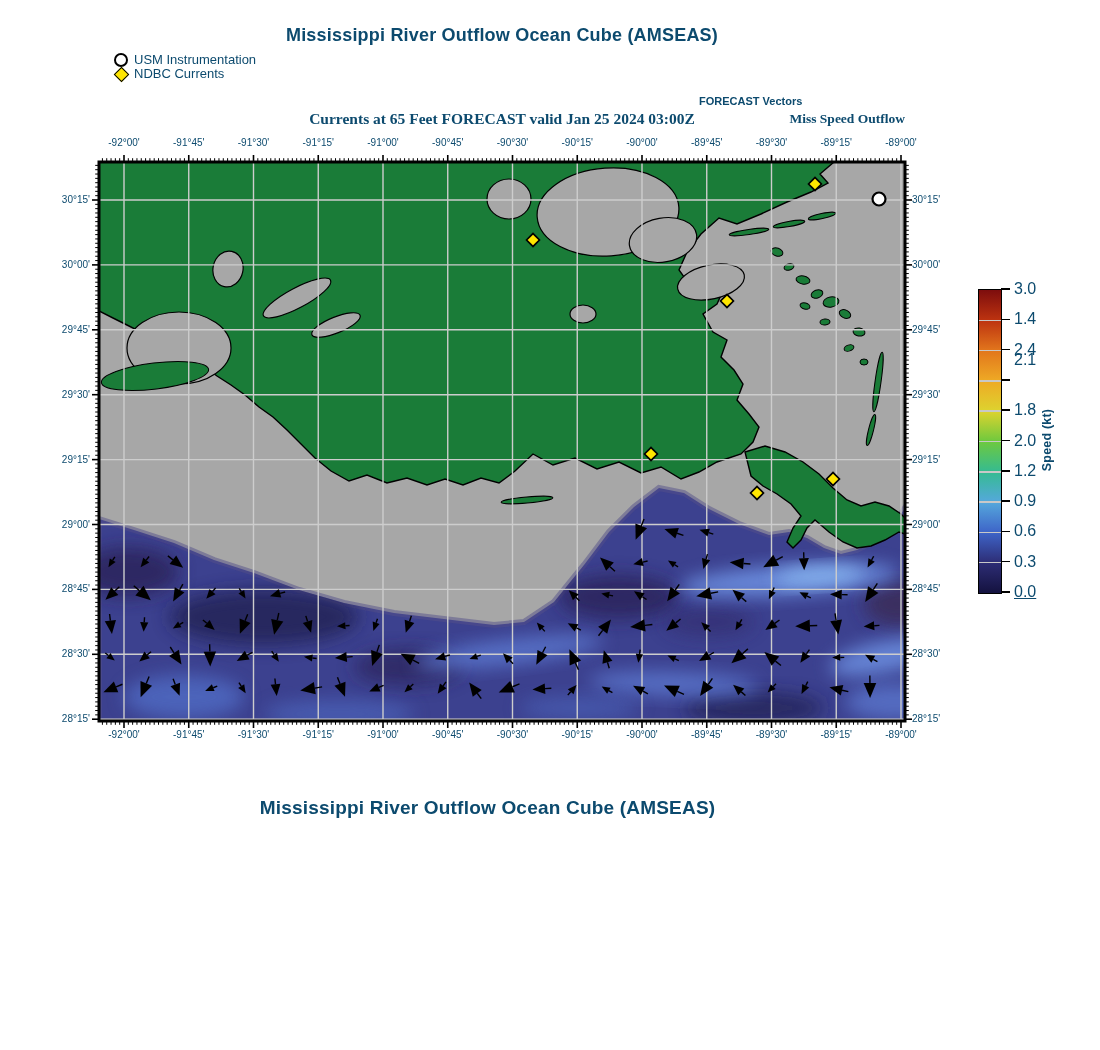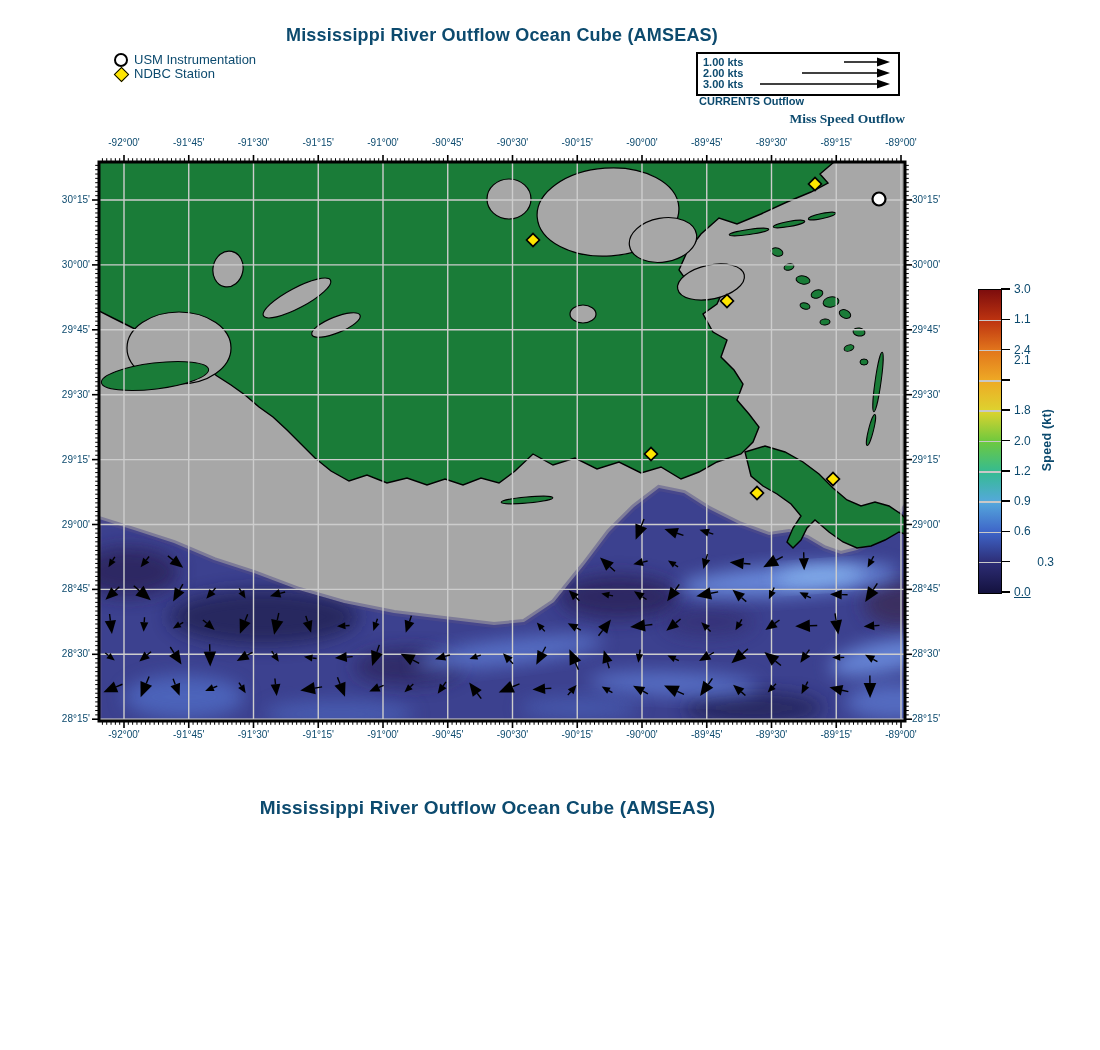--- a/index.html
+++ b/index.html
@@ -13,54 +13,42 @@
   #region-label{left:700px;top:97px;width:205px;font-size:13.5px;font-family:"Liberation Serif",serif;font-weight:bold;text-align:right;}
   .legend-label{font-size:13px;font-weight:normal;line-height:14px;white-space:nowrap;}
   #legend-circle{left:114px;top:39px;width:14px;height:14px;box-sizing:border-box;
      border:2.4px solid #000;border-radius:50%;background:#fff;}
   #legend-diamond{left:115.5px;top:54.5px;width:11px;height:11px;box-sizing:border-box;
      background:#ffe600;border:1.7px solid #000;transform:rotate(45deg);}
   #vecbox{left:696px;top:38px;width:200px;height:40px;border:2px solid #000;background:#fff;}
   .veclabel{font-size:11px;font-weight:bold;line-height:11px;white-space:nowrap;}
   #vec-caption{left:699px;top:81px;font-size:11px;font-weight:bold;}
   .ticklabel{font-size:10px;line-height:14px;white-space:nowrap;}
-  .cb-ticklabel{font-size:12px;line-height:14px;}
+  .cb-ticklabel{font-size:16px;line-height:14px;}
   #colorbar{left:978px;top:275px;width:22px;height:303px;border:1px solid #000;}
   .cb-inner{position:absolute;left:0;width:100%;height:1.5px;background:#c8c8c8;}
   .cb-dash{position:absolute;width:9px;height:1.5px;background:#000;}
   #cb-axis-label{left:998px;top:418px;width:100px;height:16px;text-align:center;
      font-size:12.5px;font-weight:bold;transform:rotate(-90deg);}
 </style>
 </head>
 <body>
 
 <div id="canvas">
 
   <div class="abs title" id="top-title">Mississippi River Outflow Ocean Cube (AMSEAS)</div>
 
   <div class="abs" id="legend-circle"></div>
   <div class="abs legend-label" style="left:134px;top:39px;">USM Instrumentation</div>
   <div class="abs" id="legend-diamond"></div>
-  <div class="abs legend-label" style="left:134px;top:53px;">NDBC Station</div>
+  <div class="abs legend-label" style="left:134px;top:53px;">NDBC Currents</div>
 
-  <div class="abs" id="vecbox">
-    <div class="abs veclabel" style="left:5px;top:3px;">1.00 kts</div>
-    <div class="abs veclabel" style="left:5px;top:14px;">2.00 kts</div>
-    <div class="abs veclabel" style="left:5px;top:25px;">3.00 kts</div>
-    <svg id="vecbox-svg" width="196" height="36" style="position:absolute;left:0;top:0;">
-        <line x1="146" y1="8" x2="182" y2="8" stroke="#000" stroke-width="1.6"></line>
-        <polygon points="192,8 179,3.5 179,12.5" fill="#000"></polygon>
-        <line x1="104" y1="19" x2="182" y2="19" stroke="#000" stroke-width="1.6"></line>
-        <polygon points="192,19 179,14.5 179,23.5" fill="#000"></polygon>
-        <line x1="62" y1="30" x2="182" y2="30" stroke="#000" stroke-width="1.6"></line>
-        <polygon points="192,30 179,25.5 179,34.5" fill="#000"></polygon>
-      </svg>
-  </div>
-  <div class="abs" id="vec-caption">CURRENTS Outflow</div>
+  <div class="abs" id="vec-caption">FORECAST Vectors</div>
 
+  <div class="abs" id="subtitle">Currents at 65 Feet FORECAST valid Jan 25 2024 03:00Z</div>
   <div class="abs" id="region-label">Miss Speed Outflow</div>
 
   <svg id="map-svg" class="abs" style="left:89px;top:138px;" width="828" height="580" viewBox="0 0 828 580">
       <defs>
         <filter id="blur" x="-50%" y="-50%" width="200%" height="200%">
           <feGaussianBlur stdDeviation="9"></feGaussianBlur>
         </filter>
         <clipPath id="oceanClip">
           <path d="M10,367 L45,378 L85,391 L125,408 L165,421 L210,438 L255,451 L305,461 L355,467 L405,473 L435,470 L465,450 L495,413 L520,380 L545,355 L570,336 L595,341 L620,357 L650,372 L680,383 L700,380 L718,386 L735,396 L752,402 L768,398 L784,390 L798,380 L808,368 L816,356 L816,569 L10,569 Z"></path>
         </clipPath>
@@ -1041,32 +1029,32 @@
     <div class="abs ticklabel" style="left: 912px; top: 503.5px; width: 66px; text-align: left;">29°00'</div>
     <div class="abs ticklabel" style="left: 24px; top: 568.4px; width: 66px; text-align: right;">28°45'</div>
     <div class="abs ticklabel" style="left: 912px; top: 568.4px; width: 66px; text-align: left;">28°45'</div>
     <div class="abs ticklabel" style="left: 24px; top: 633.3px; width: 66px; text-align: right;">28°30'</div>
     <div class="abs ticklabel" style="left: 912px; top: 633.3px; width: 66px; text-align: left;">28°30'</div>
     <div class="abs ticklabel" style="left: 24px; top: 698.2px; width: 66px; text-align: right;">28°15'</div>
     <div class="abs ticklabel" style="left: 912px; top: 698.2px; width: 66px; text-align: left;">28°15'</div>
     <div class="abs cb-dash" style="left: 1001px; top: 274.25px;"></div>
     <div class="abs cb-ticklabel" style="left: 1014px; top: 268px; width: 40px;">3.0</div>
     <div class="abs cb-dash" style="left: 1001px; top: 304.55px;"></div>
-    <div class="abs cb-ticklabel" style="left: 1014px; top: 298.3px; width: 40px;">1.1</div>
+    <div class="abs cb-ticklabel" style="left: 1014px; top: 298.3px; width: 40px;">1.4</div>
     <div class="abs cb-dash" style="left: 1001px; top: 334.85px;"></div>
     <div class="abs cb-ticklabel" style="left: 1014px; top: 328.6px; width: 40px;">2.4</div>
     <div class="abs cb-dash" style="left: 1001px; top: 365.15px;"></div>
     <div class="abs cb-ticklabel" style="left: 1014px; top: 339px; width: 40px;">2.1</div>
     <div class="abs cb-dash" style="left: 1001px; top: 395.45px;"></div>
     <div class="abs cb-ticklabel" style="left: 1014px; top: 389.2px; width: 40px;">1.8</div>
     <div class="abs cb-dash" style="left: 1001px; top: 425.75px;"></div>
     <div class="abs cb-ticklabel" style="left: 1014px; top: 419.5px; width: 40px;">2.0</div>
     <div class="abs cb-dash" style="left: 1001px; top: 456.05px;"></div>
     <div class="abs cb-ticklabel" style="left: 1014px; top: 449.8px; width: 40px;">1.2</div>
     <div class="abs cb-dash" style="left: 1001px; top: 486.35px;"></div>
     <div class="abs cb-ticklabel" style="left: 1014px; top: 480.1px; width: 40px;">0.9</div>
     <div class="abs cb-dash" style="left: 1001px; top: 516.65px;"></div>
     <div class="abs cb-ticklabel" style="left: 1014px; top: 510.4px; width: 40px;">0.6</div>
     <div class="abs cb-dash" style="left: 1001px; top: 546.95px;"></div>
-    <div class="abs cb-ticklabel" style="left: 1014px; top: 540.7px; width: 40px; text-align: right;">0.3</div>
+    <div class="abs cb-ticklabel" style="left: 1014px; top: 540.7px; width: 40px;">0.3</div>
     <div class="abs cb-dash" style="left: 1001px; top: 577.25px;"></div>
     <div class="abs cb-ticklabel" style="left: 1014px; top: 571px; width: 40px; text-decoration: underline;">0.0</div>
   </div>
 
 </body></html>

